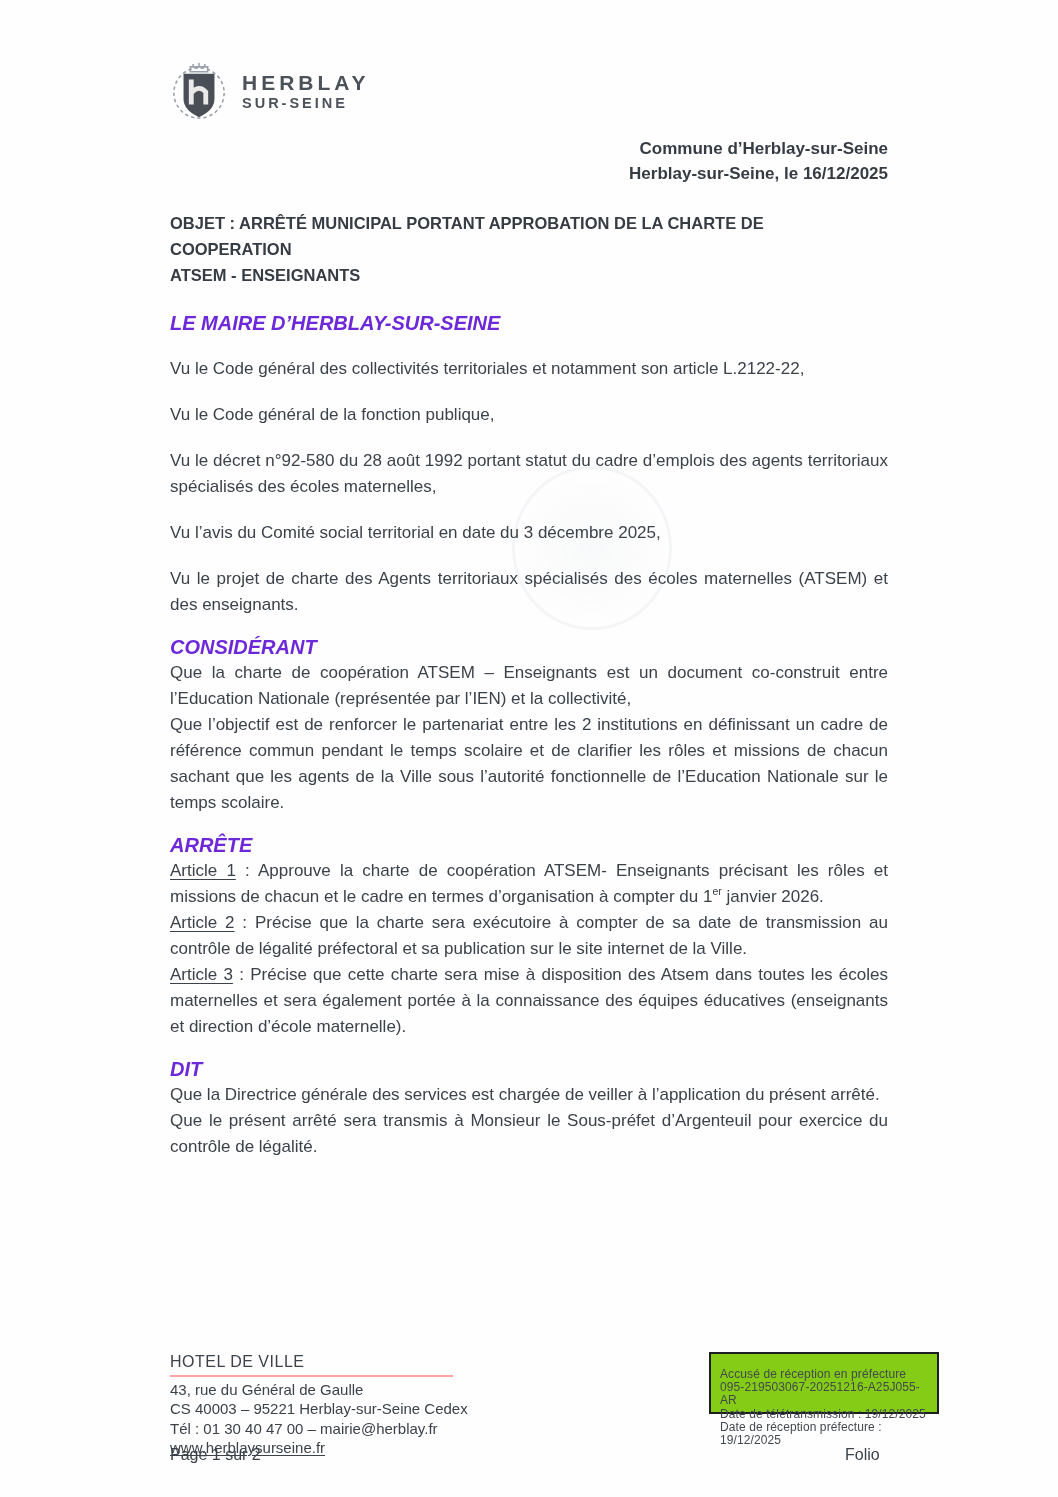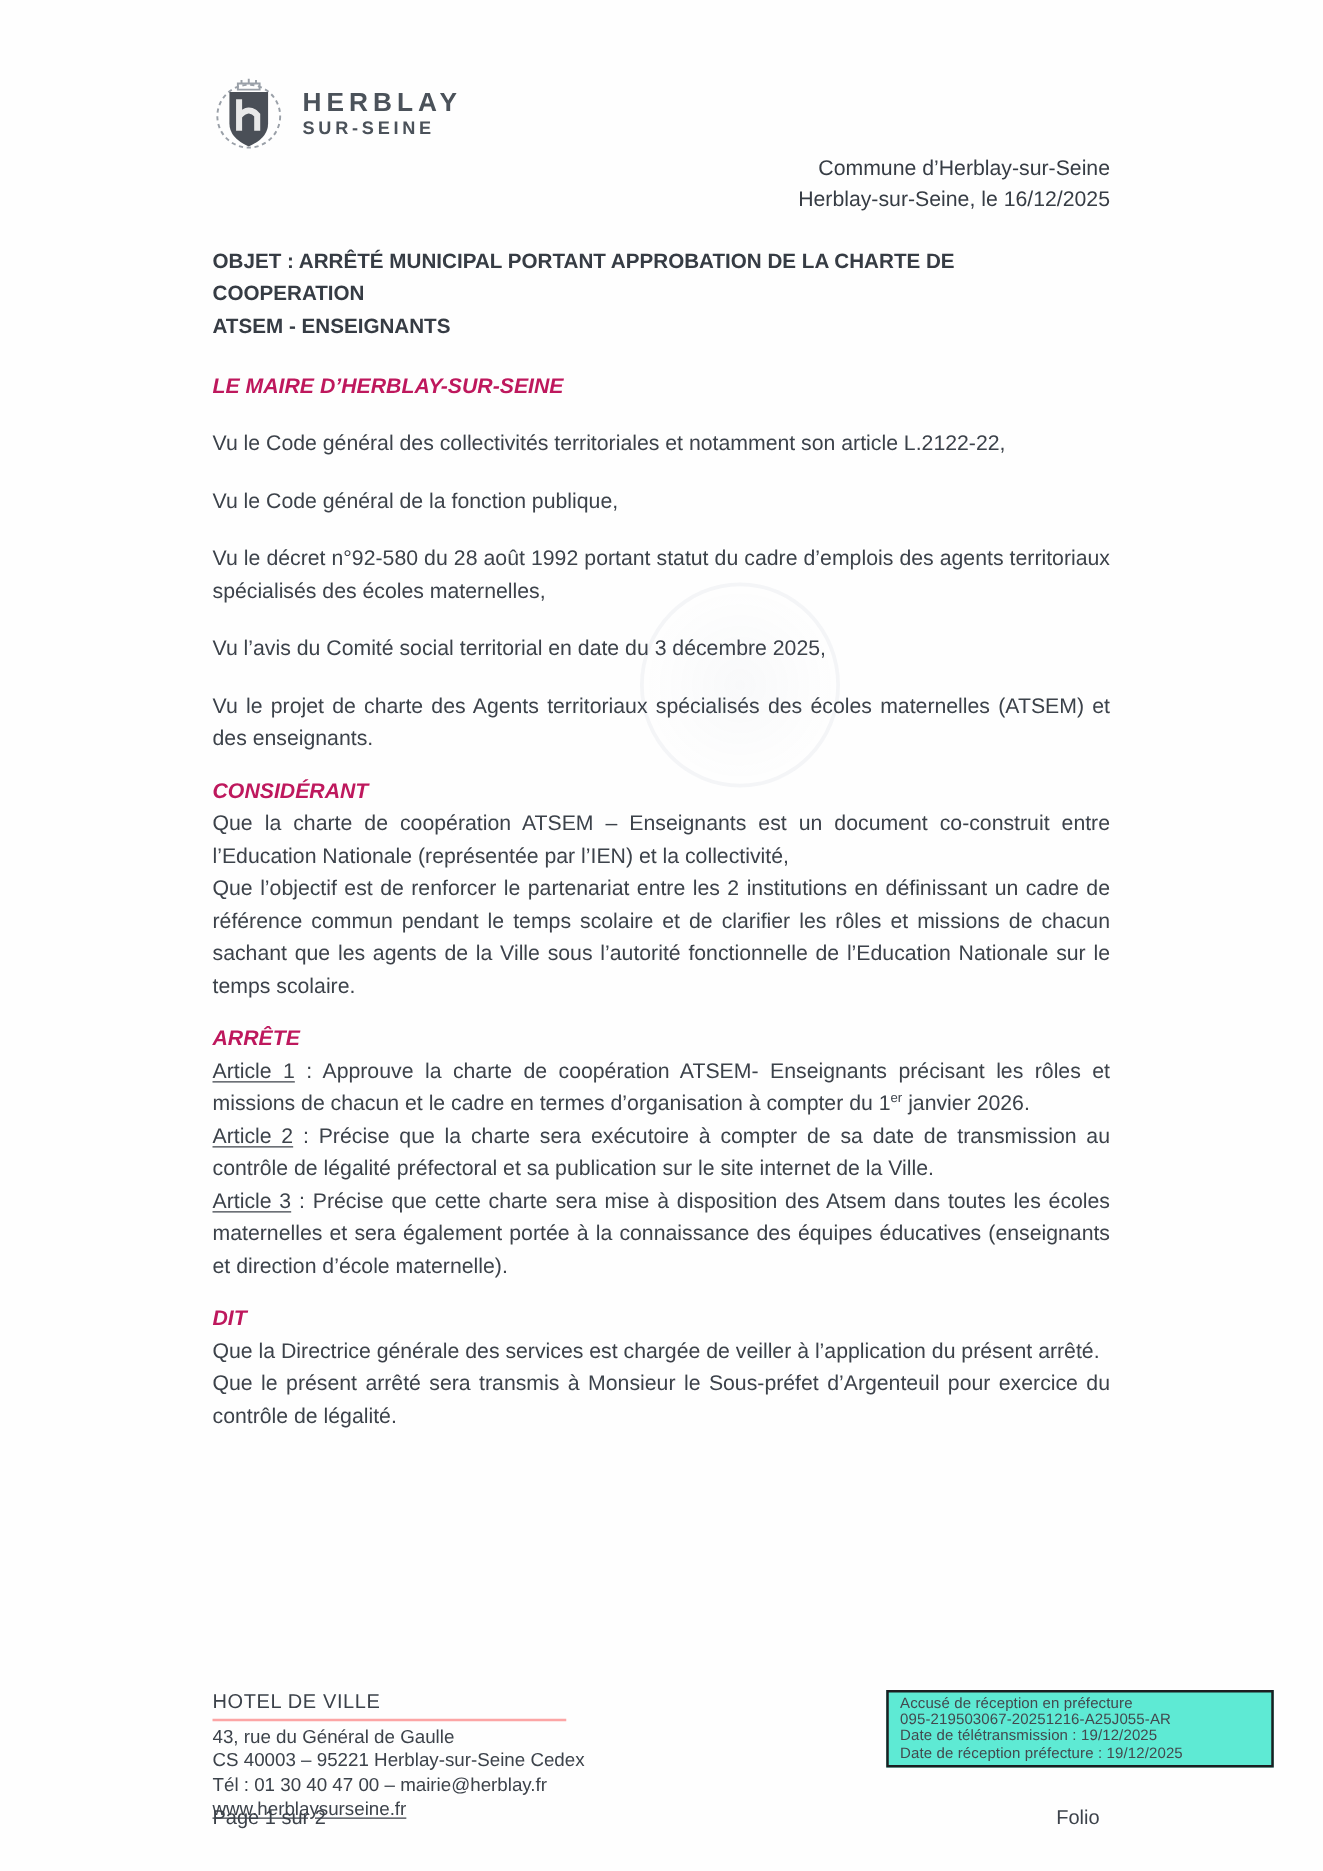--- a/index.html
+++ b/index.html
@@ -24,42 +24,43 @@
     font-size: 21px; font-weight: 600; letter-spacing: 4px;
     color: #4b525a; line-height: 22px;
   }
   .logo-subtitle {
     font-size: 14.5px; font-weight: 600; letter-spacing: 3px;
     color: #4b525a; line-height: 18px;
   }
 
   
   .header-block {
+    margin-top: 14px;
     text-align: right;
-    font-weight: normal;
+    font-weight: bold;
     font-size: 17px;
     line-height: 25px;
     color: #363c44;
   }
 
   
   .subject {
     margin-top: 24px;
     font-weight: bold;
     font-size: 16.5px;
     line-height: 26px;
     color: #363c44;
   }
 
   .heading {
     font-weight: bold;
     font-style: italic;
-    font-size: 17px;
+    font-size: 20px;
     line-height: 26px;
-    color: #be185d;
+    color: #6d28d9;
   }
 
   .para {
     font-size: 17px;
     line-height: 26px;
     text-align: justify;
     color: #3c424a;
   }
 
   .mt-16 { margin-top: 16px; }
@@ -95,28 +96,28 @@
     width: 283px;
     padding-bottom: 3px;
     border-bottom: 2px solid #fca5a5;
     margin-bottom: 3px;
   }
   .footer-website { text-decoration: underline; text-underline-offset: 2px; }
 
   .stamp-box {
     position: absolute;
     left: 709px; top: 1352px;
-    width: 310px; height: 62px;
+    width: 230px; height: 62px;
     border: 2px solid #1c1e21;
-    padding: 2px 7px 0 9px;
+    padding: 14px 7px 0 9px;
     font-size: 12px;
     line-height: 13.2px;
     color: #43484e;
     letter-spacing: 0.1px;
-    background: #5eead4;
+    background: #84cc16;
   }
 
   .page-number {
     position: absolute;
     left: 170px; top: 1446px;
     font-size: 16px;
     color: #3c424a;
   }
   .folio {
     position: absolute;

